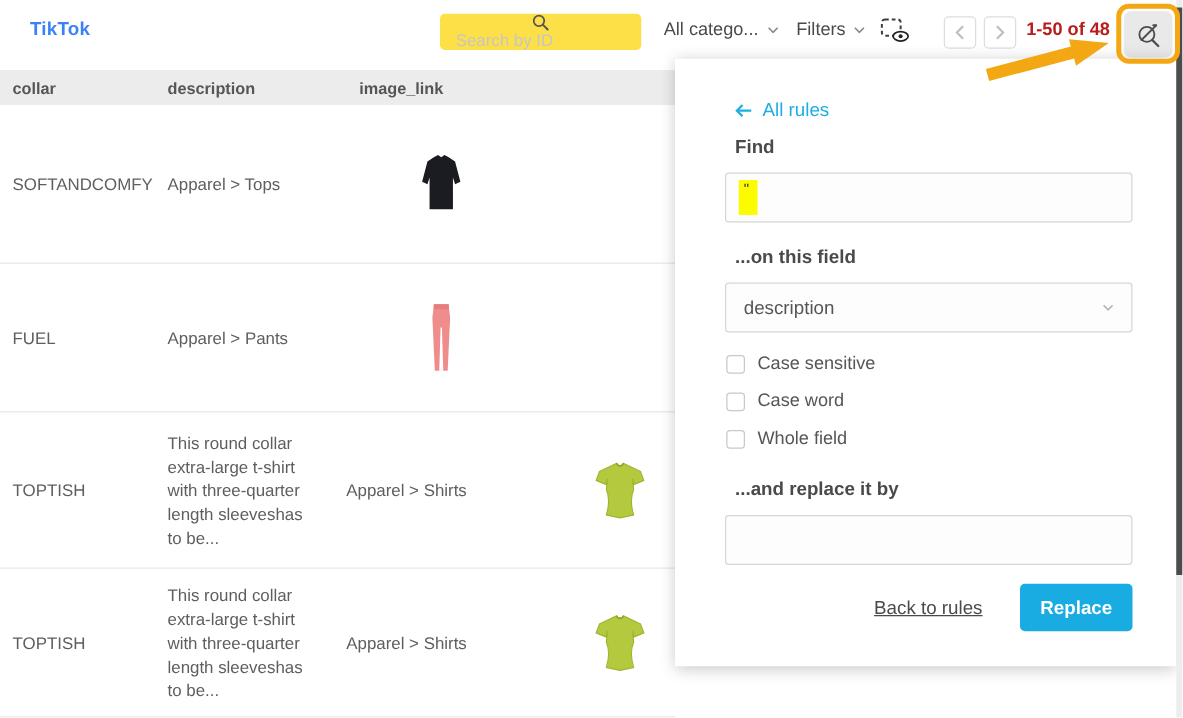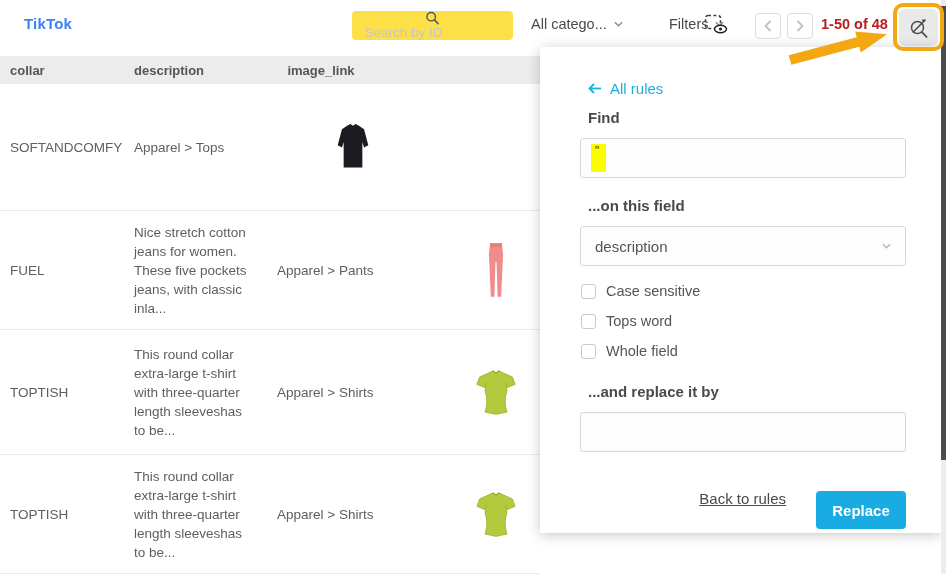--- a/index.html
+++ b/index.html
@@ -14,21 +14,21 @@
   .app-title { position:absolute; left:24px; top:0; height:47px; display:flex; align-items:center;
     font-size:15px; font-weight:bold; color:#3b82f6; letter-spacing:.2px; }
   .searchbox { position:absolute; left:352px; top:11px; width:161px; height:29px;
     background:#fde047; border-radius:4px; display:flex; align-items:center; padding:0 9px;flex-direction:column; }
   .searchbox input { flex:1; border:none; outline:none; background:transparent;
     font-family:"Liberation Sans",sans-serif; font-size:13.5px; color:#666; margin-left:7px; width:100%; }
   .searchbox input::placeholder { color:#c6c6c6; }
   .dd { position:absolute; top:0; height:47px; display:flex; align-items:center; gap:7px;
     font-size:14.5px; color:#4a4a4a; cursor:pointer; }
   .dd-cat { left:531px; }
-  .dd-filters { left:637px;margin-left:32px; }
+  .dd-filters { left:637px; }
   .chev { width:9px; height:6px; display:inline-block; }
   .iconbtn-preview { position:absolute; left:704px; top:14px; width:28px; height:22px; cursor:pointer; }
   .pagebtn { position:absolute; top:13px; width:26px; height:26px; border:1px solid #ddd;
     border-radius:4px; background:#fff; display:flex; align-items:center; justify-content:center; cursor:pointer; }
   .pagebtn.prev { left:755px; }
   .pagebtn.next { left:787px; }
   .pageinfo { position:absolute; left:821px; top:0; height:47px; display:flex; align-items:center;
     font-size:14.5px; font-weight:600; color:#b91c1c; }
   .frbtn { position:absolute; left:899px; top:9px; width:39px; height:37px; background:#e9e9e9;
     border-radius:6px; display:flex; align-items:center; justify-content:center; cursor:pointer; }
@@ -63,21 +63,21 @@
     font-size:12px; color:#333; padding:1px 4px; line-height:12px; }
   .pselect { position:absolute; left:40px; width:326px; height:40px; background:#fdfdfd;
     border:1px solid #d6d6d6; border-radius:3px; display:flex; align-items:center;
     padding:0 14px; font-size:15px; color:#555; cursor:pointer; justify-content:space-between; }
   .cbrow { position:absolute; left:41px; display:flex; align-items:center; gap:10px;
     font-size:14.5px; color:#555; cursor:pointer; }
   .cb { width:15px; height:15px; border:1px solid #c9c9c9; border-radius:3px; background:#fff; }
   .pfooter { position:absolute; right:35px; top:420px; display:flex; align-items:center; gap:30px; }
   .back-rules { font-size:15px; color:#4a4a4a; text-decoration:underline; cursor:pointer; }
   .replace-btn { width:90px; height:38px; background:#18ace3; border:none; border-radius:4px;
-    color:#fff; font-family:"Liberation Sans",sans-serif; font-size:15px; font-weight:bold; cursor:pointer;margin-top:24px; }
+    color:#fff; font-family:"Liberation Sans",sans-serif; font-size:15px; font-weight:bold; cursor:pointer; }
 
   
   .sbar { position:absolute; right:0; top:0; width:5px; height:574px; background:#ededed; z-index:40; }
   .sthumb { position:absolute; top:6px; left:0; width:5px; height:454px; background:#4c4c4c; }
 </style>
 </head>
 <body>
 
 <div class="topbar">
   <div class="app-title">TikTok</div>
@@ -152,21 +152,20 @@
     <div class="cell c-cat">Apparel &gt; Tops</div>
     <div class="c-img">
       <svg width="34" height="52" viewBox="0 0 40 56">
         <path d="M13 3 L17 1 L20 3 L23 1 L27 3 L33 7 L38 26 L33 28.5 L31 22 L31 52 L9 52 L9 22 L7 28.5 L2 26 L7 7 Z" fill="#1a1c21"></path>
       </svg>
     </div>
   </div>
 
   <div class="trow">
     <div class="cell c-brand">FUEL</div>
-    <div class="cell c-desc">Nice stretch cotton jeans for women. These five pockets jeans, with classic inla...</div>
     <div class="cell c-cat">Apparel &gt; Pants</div>
     <div class="c-img">
       <svg width="16" height="58" viewBox="0 0 18 62">
         <path d="M2.5 1 L15.5 1 L17 13 L14.8 61 L10.8 61 L9.6 22 L8.4 22 L7.2 61 L3.2 61 L1 13 Z" fill="#ef8d8c"></path>
         <rect x="2.2" y="1" width="13.6" height="4.5" fill="#e67e7e"></rect>
       </svg>
     </div>
   </div>
 
   <div class="trow">
@@ -217,21 +216,21 @@
       <polyline points="1,1 5,5 9,1" fill="none" stroke="#b5b5b5" stroke-width="1.5"></polyline>
     </svg>
   </div>
 
   <div class="cbrow" style="top:236px;">
     <span class="cb"></span>
     <span>Case sensitive</span>
   </div>
   <div class="cbrow" style="top:266px;">
     <span class="cb"></span>
-    <span>Tops word</span>
+    <span>Case word</span>
   </div>
   <div class="cbrow" style="top:296px;">
     <span class="cb"></span>
     <span>Whole field</span>
   </div>
 
   <div class="plabel" style="top:336px;">...and replace it by</div>
 
   <div class="pinput" style="top:365px;">
     <span></span>

